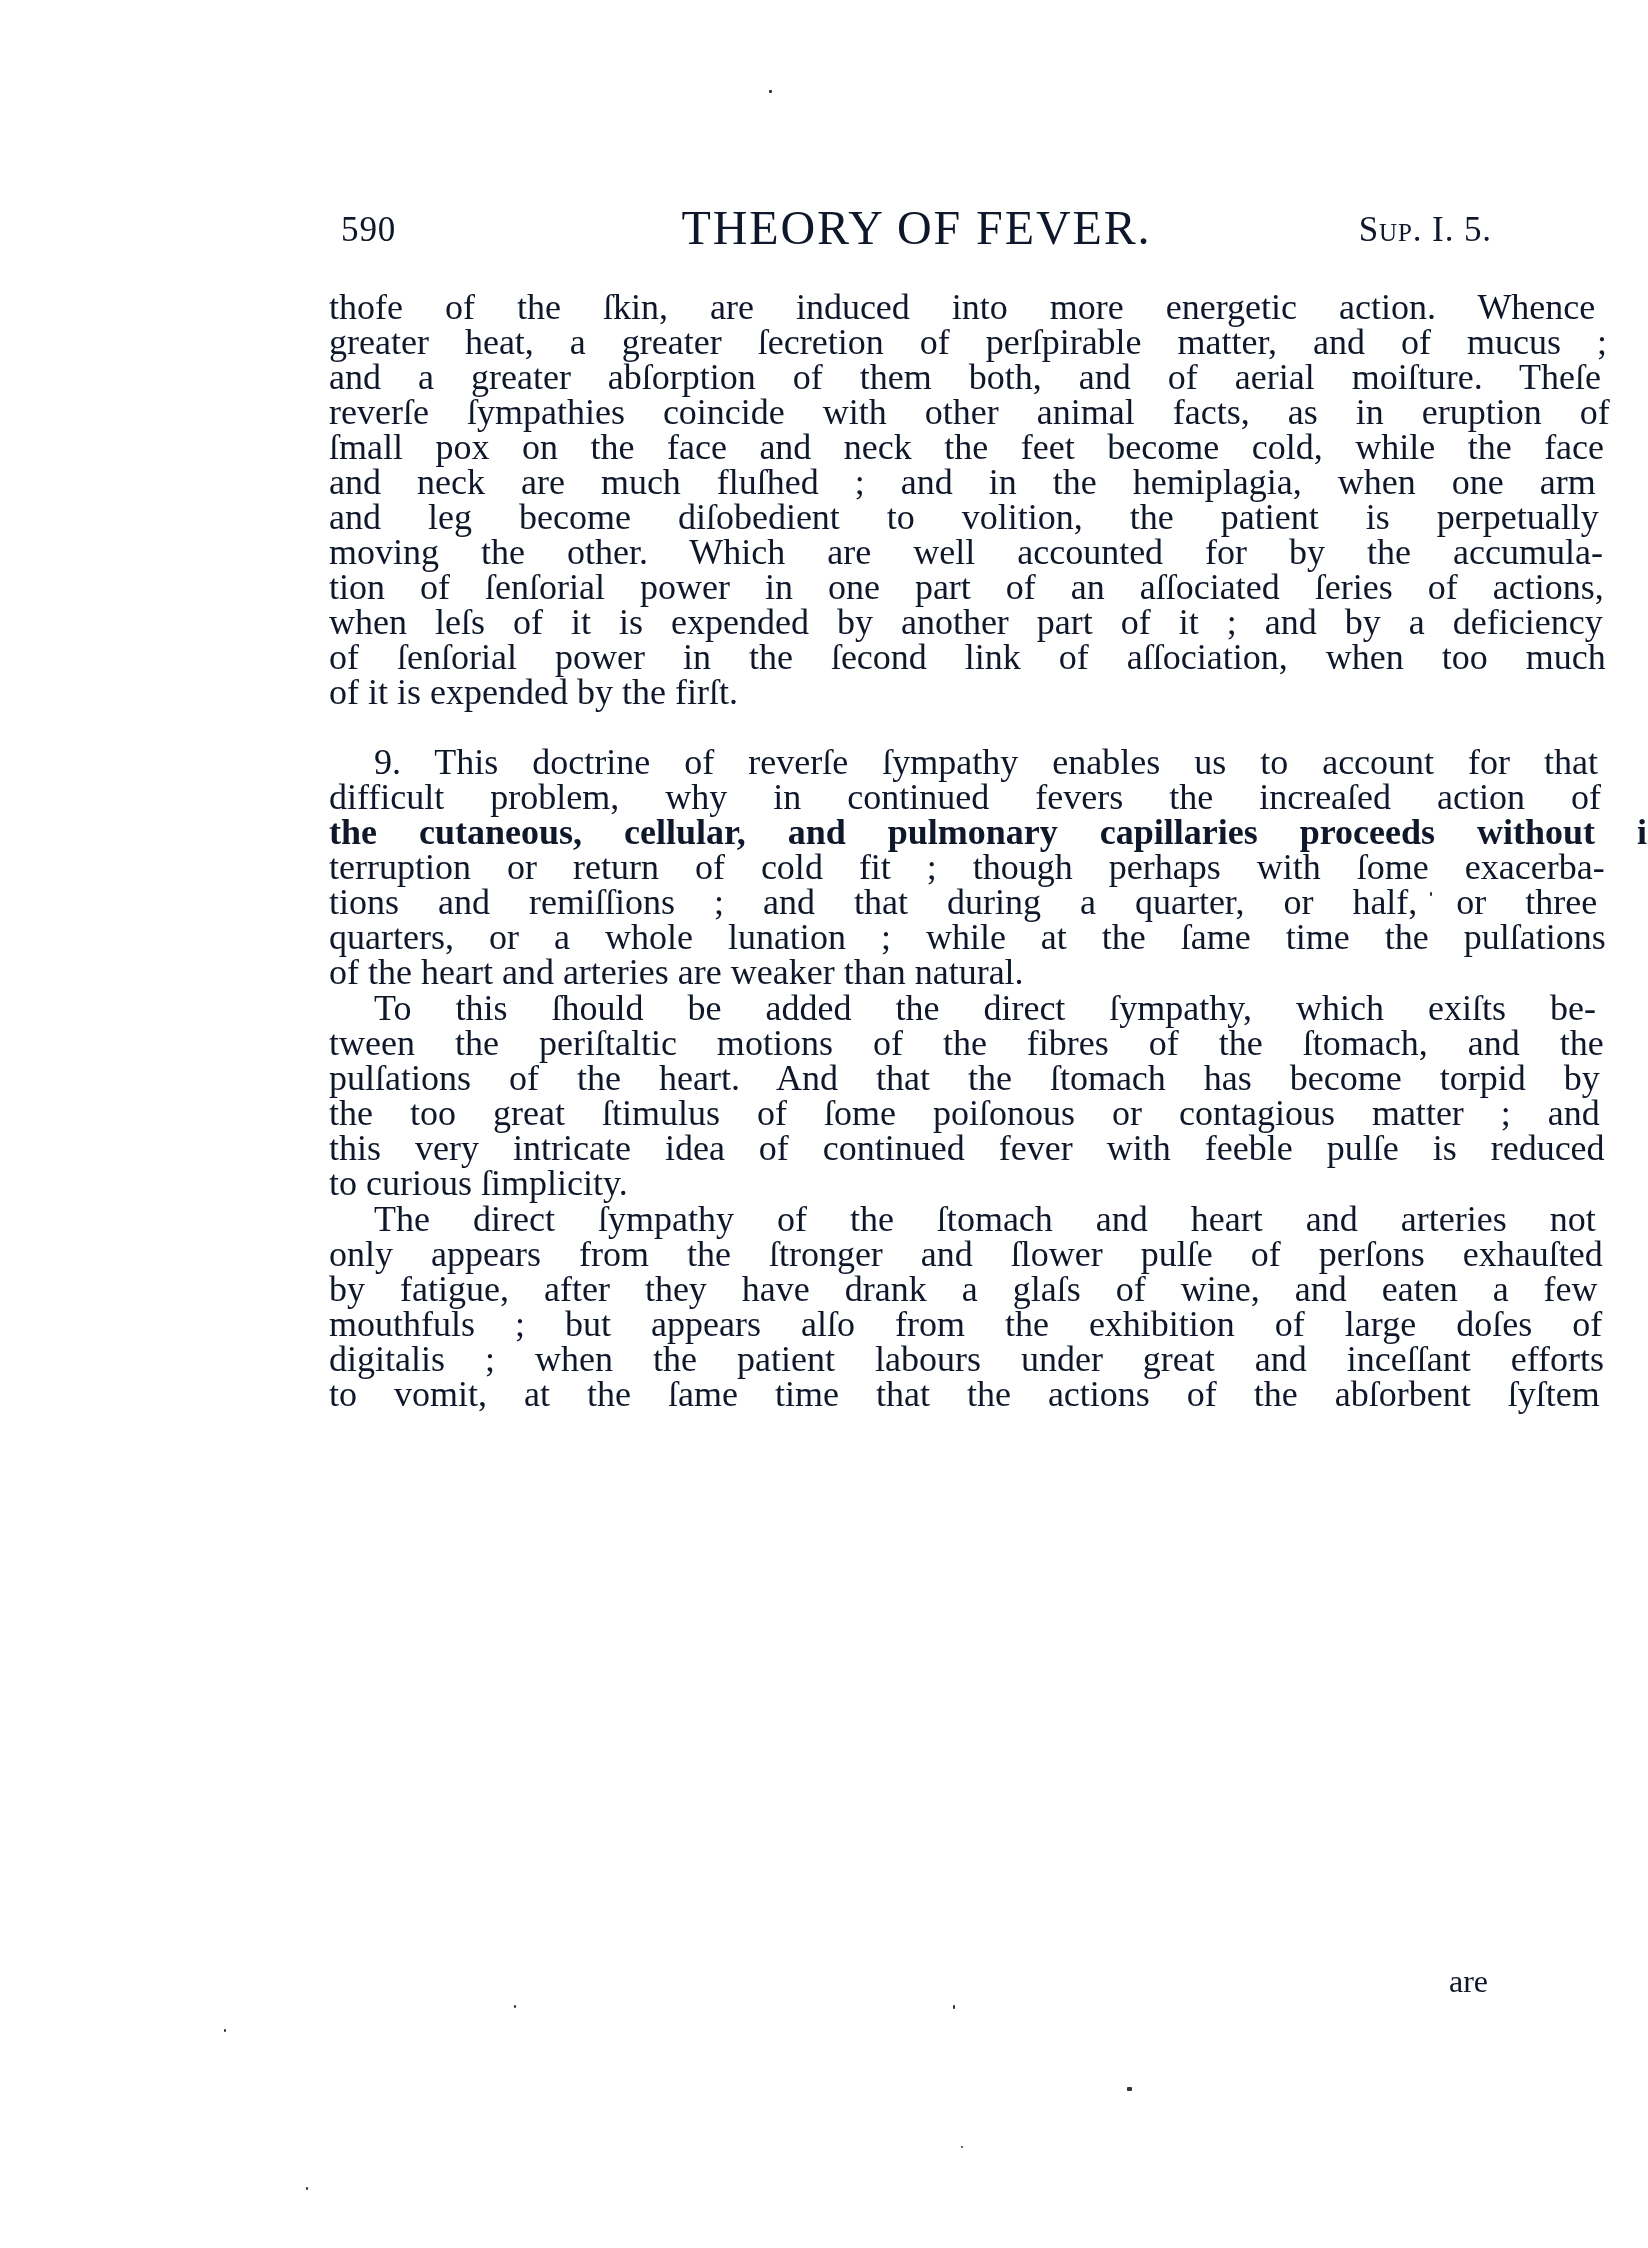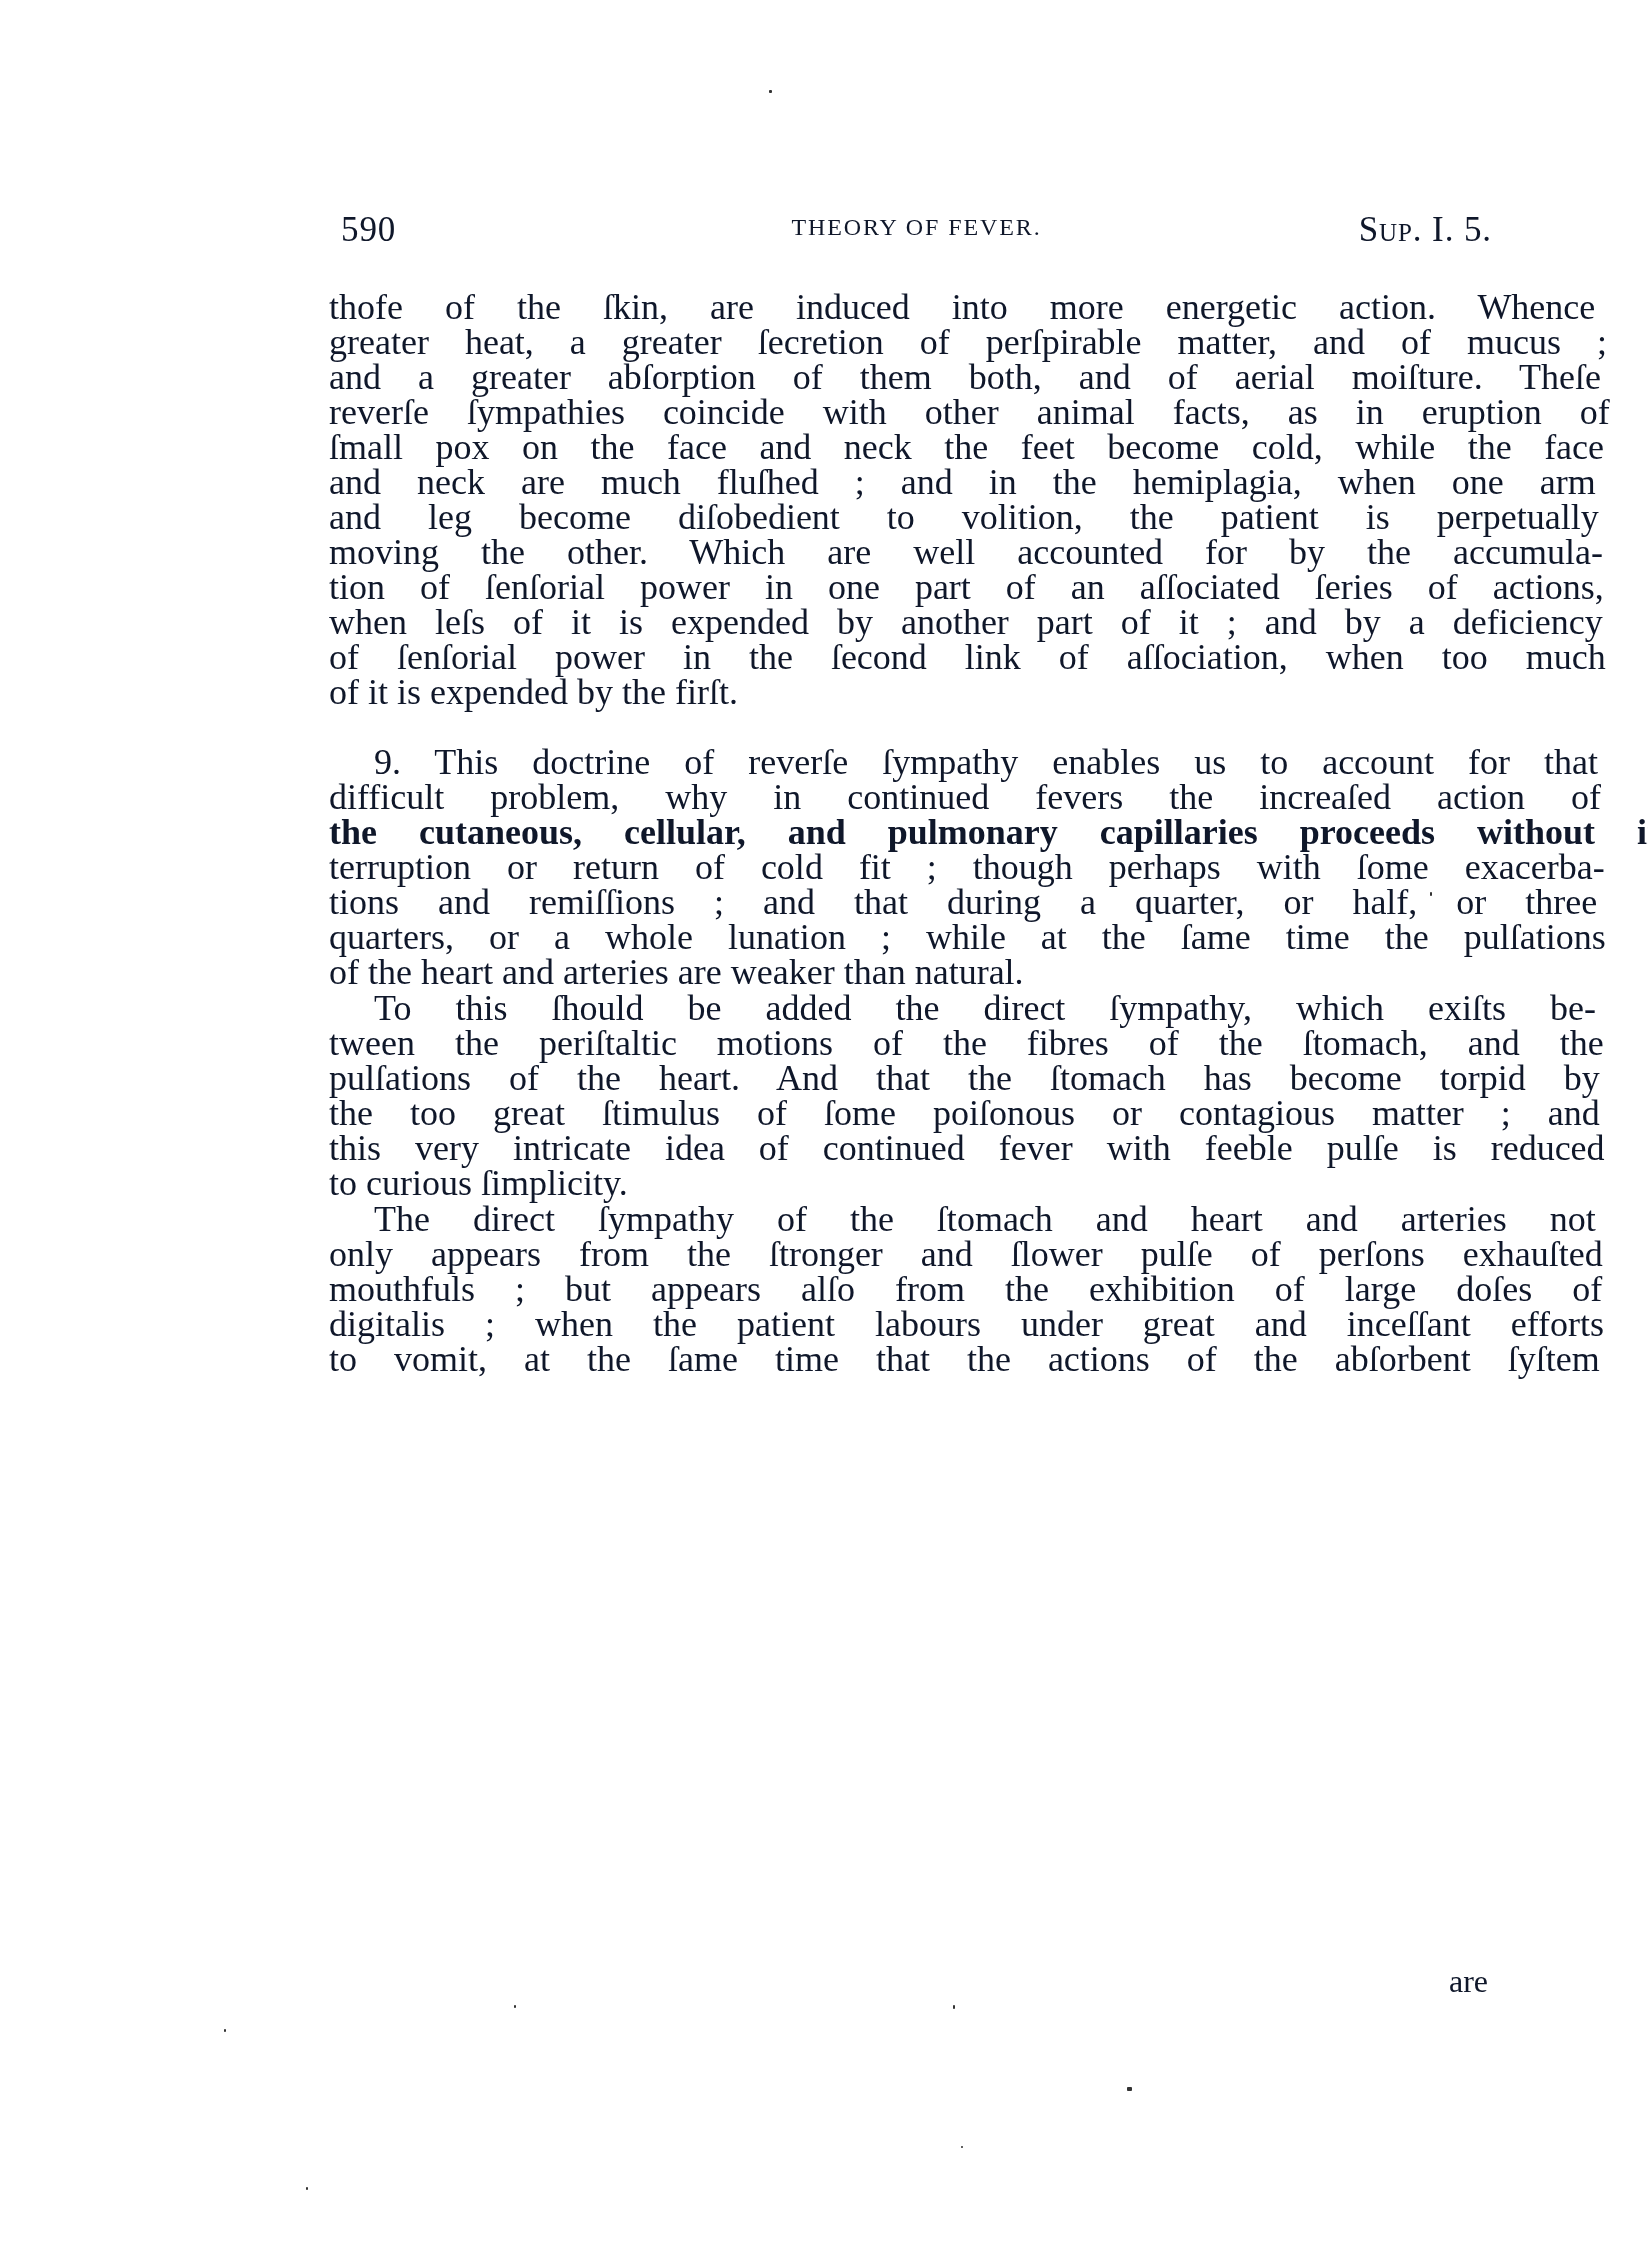--- a/index.html
+++ b/index.html
@@ -8,21 +8,21 @@
       position: absolute; left: 0; top: 0; width: 1649px; height: 2249px;
       background: #ffffff; color: #0f172a;
       font-family: "Liberation Serif", "DejaVu Serif", serif;
       margin-left: 8px;
     }
     .running-head {
       position: absolute; top: 204px; left: 333px; width: 1151px; height: 47px;
       font-size: 35px; line-height: 47px;
     }
     .folio { position: absolute; left: 0; top: 1.9px; letter-spacing: 0.9px; }
-    .head-title { position: absolute; left: 0; right: 0; text-align: center; letter-spacing: 1.9px; font-size: 24px; }
+    .head-title { position: absolute; left: 0; right: 0; text-align: center; letter-spacing: 1.9px; font-size: 48px; }
     .head-section { position: absolute; right: 0; top: 1.9px; font-variant: small-caps; letter-spacing: 0.9px; }
     .text-block {
       position: absolute; left: 321px; top: 290px; width: 1151px;
       font-size: 36px; line-height: 35px;
     }
     .para { margin: 0; text-align: justify; text-align-last: justify; }
     .para .ln { display: block; text-align: justify; text-align-last: justify; white-space: nowrap; }
     .para .ln.last { text-align-last: left; }
     .indent { padding-left: 45px; }
     .gap-large { margin-top: 35px; }
@@ -75,20 +75,21 @@
       <span class="ln" style="display: block; word-spacing: 31px;">tween the periſtaltic motions of the fibres of the ſtomach, and the</span>
       <span class="ln" style="display: block; word-spacing: 29px;">pulſations of the heart. And that the ſtomach has become torpid by</span>
       <span class="ln" style="display: block; word-spacing: 28px;">the too great ſtimulus of ſome poiſonous or contagious matter ; and</span>
       <span class="ln" style="display: block; word-spacing: 25px;">this very intricate idea of continued fever with feeble pulſe is reduced</span>
       <span class="ln last">to curious ſimplicity.</span>
     </p>
 
     <p class="para gap-small">
       <span class="ln indent" style="display: block; word-spacing: 34px;">The direct ſympathy of the ſtomach and heart and arteries not</span>
       <span class="ln" style="display: block; word-spacing: 29px;">only appears from the ſtronger and ſlower pulſe of perſons exhauſted</span>
+      <span class="ln" style="display: block; word-spacing: 26px;">by fatigue, after they have drank a glaſs of wine, and eaten a few</span>
       <span class="ln" style="display: block; word-spacing: 31px;">mouthfuls ; but appears alſo from the exhibition of large doſes of</span>
       <span class="ln" style="display: block; word-spacing: 31px;">digitalis ; when the patient labours under great and inceſſant efforts</span>
       <span class="ln" style="display: block; word-spacing: 28px;">to vomit, at the ſame time that the actions of the abſorbent ſyſtem</span>
     </p>
   </div>
 
   <div class="catchword">are</div>
 
   <div class="speck" style="left:761px;top:90px;width:2.8px;height:2.8px;"></div>
   <div class="speck" style="left:1422px;top:892px;width:1.9px;height:3.7px;"></div>

